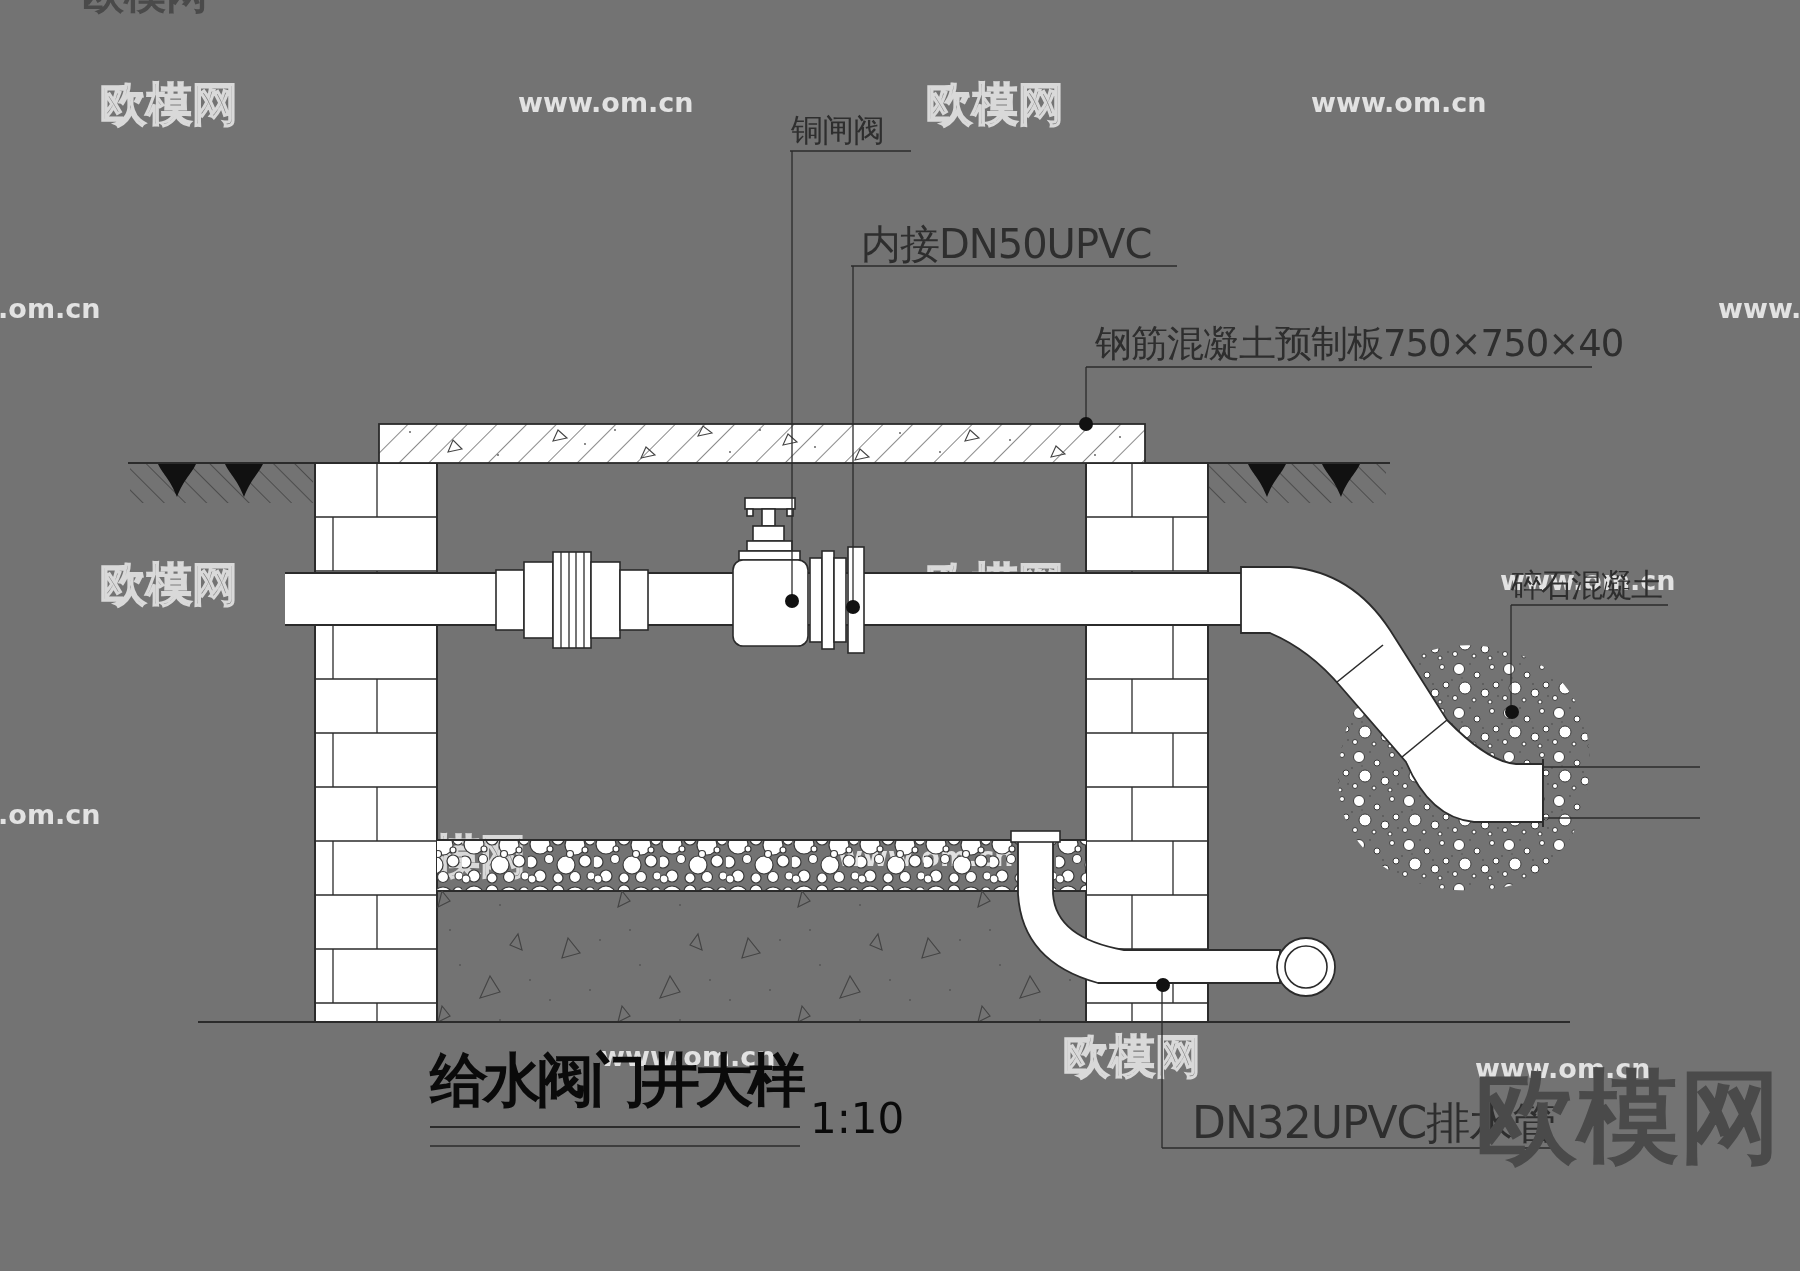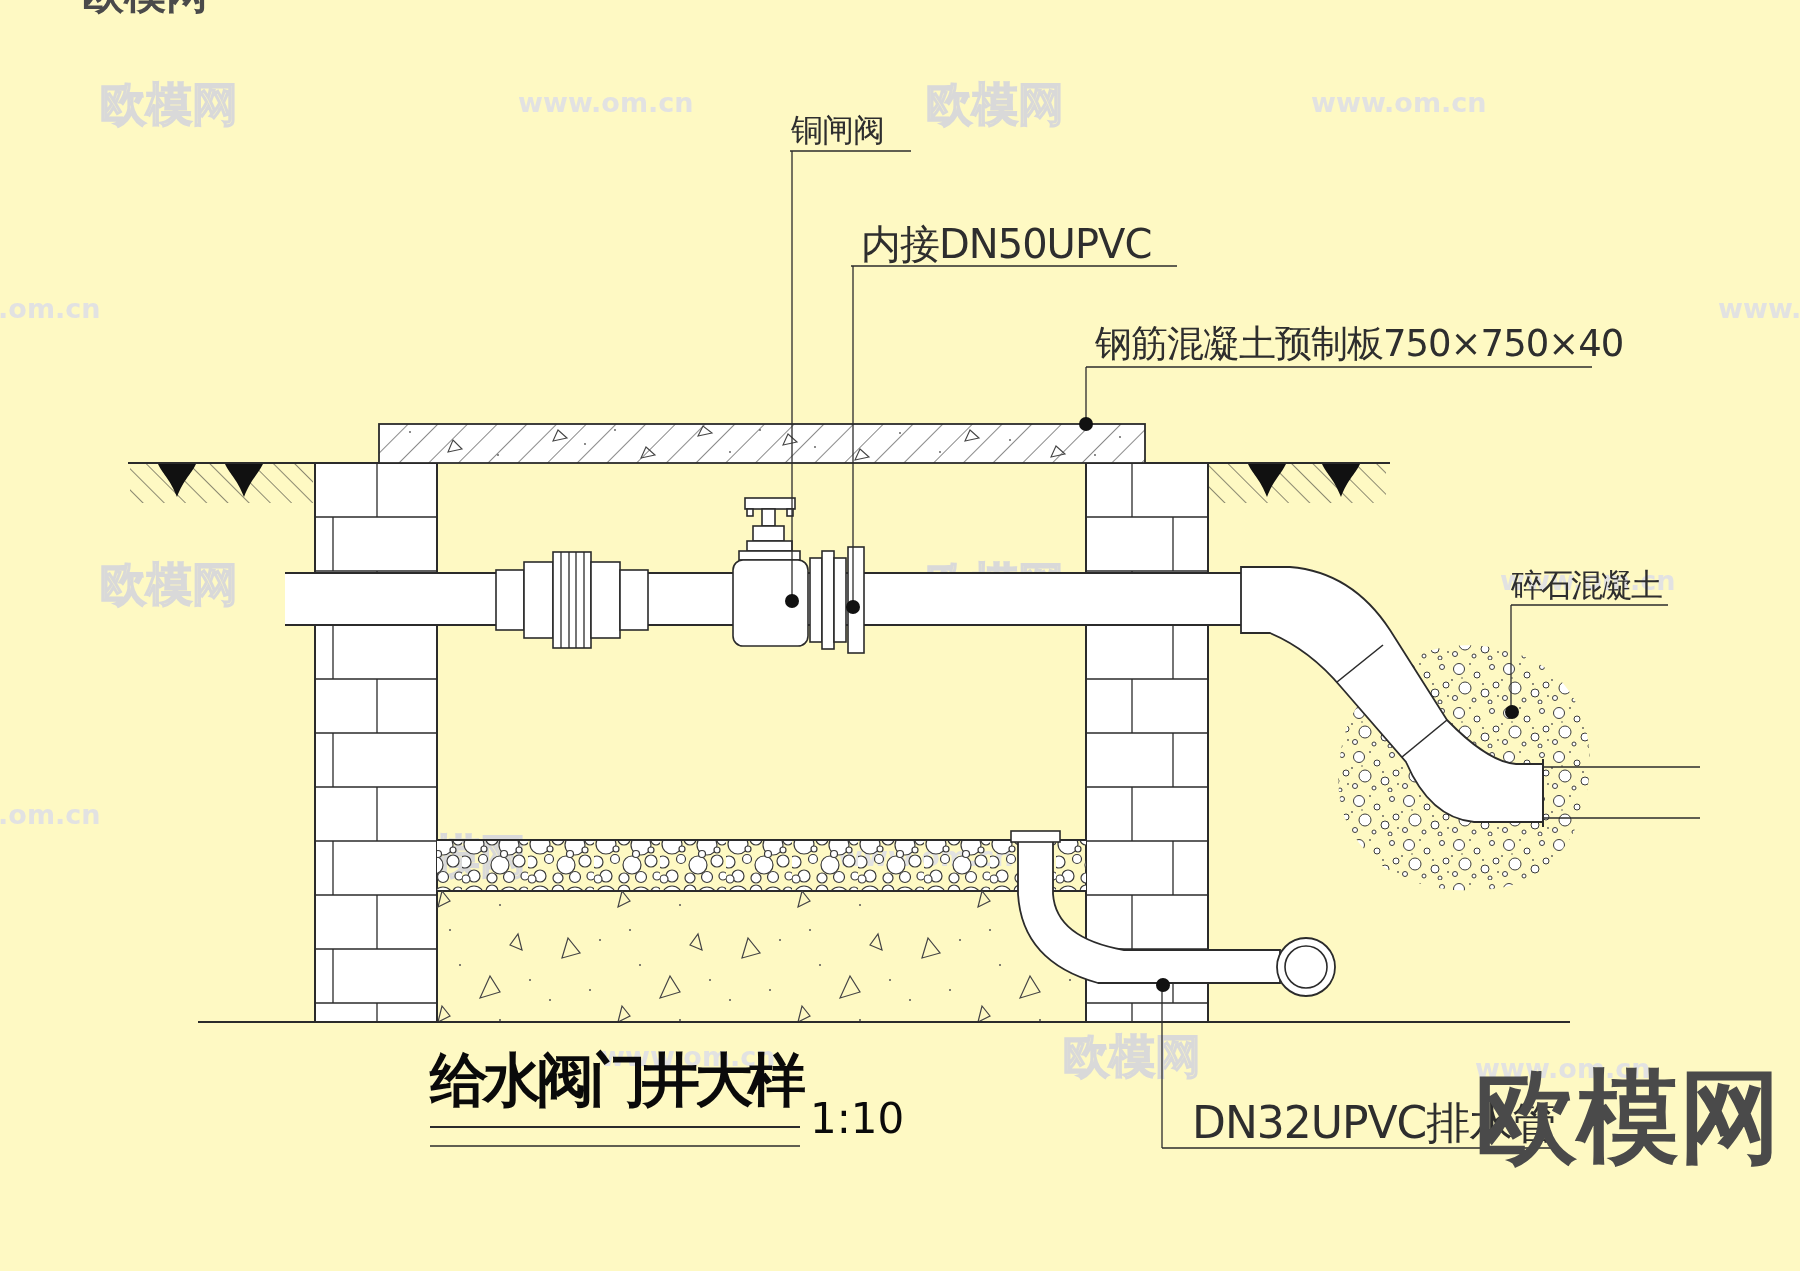--- a/index.html
+++ b/index.html
@@ -1,16 +1,16 @@
 <!DOCTYPE html>
 <html><head>
 <meta charset="utf-8">
 <style>
   html,body{margin:0;padding:0;background:#ffffff;}
-  .canvas{position:relative;width:1800px;height:1271px;background:#fef9c3;overflow:hidden;
+  .canvas{position:relative;width:1800px;height:1271px;background:#737373;overflow:hidden;
           font-family:"DejaVu Sans","Liberation Sans",sans-serif;}
   svg{position:absolute;left:0;top:0;}
   text{font-family:"DejaVu Sans","Liberation Sans",sans-serif;}
   .cadtext{fill:#2e2e2e;}
   .wm-outline{fill:none;stroke:#d9d9d9;stroke-width:1.6;font-weight:bold;}
   .wm-solid{fill:#e2e2e2;font-weight:bold;}
   .wm-big{fill:#4a4a4a;font-weight:bold;}
   .ln{stroke:#2b2b2b;fill:none;}
 </style>
 </head>

